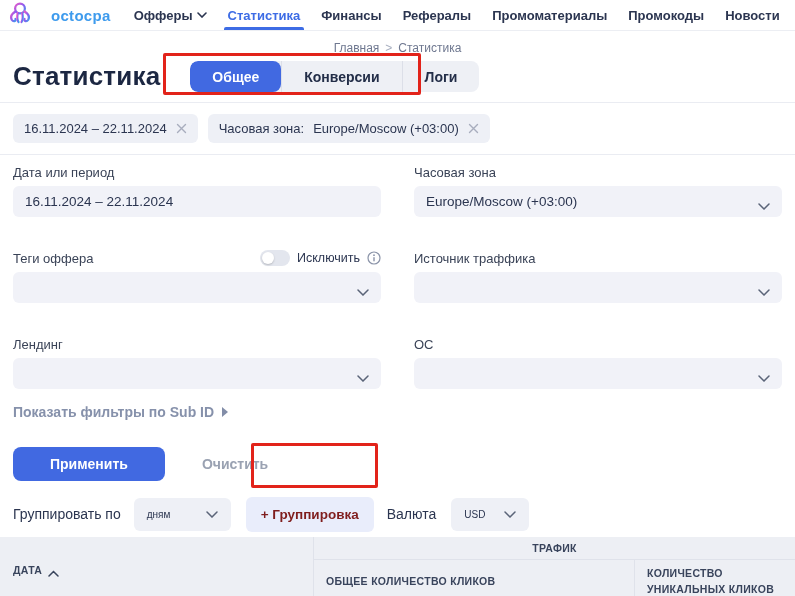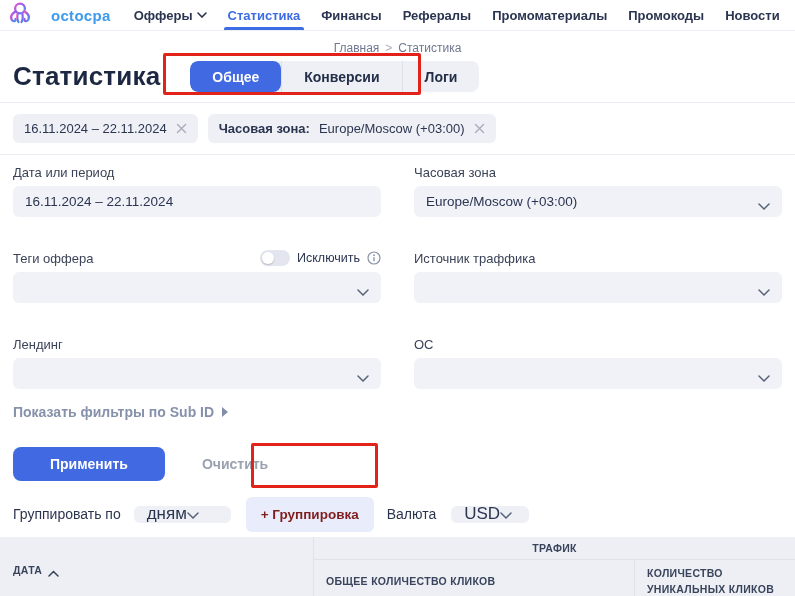--- a/index.html
+++ b/index.html
@@ -41,21 +41,21 @@
   }
   .tab + .tab.inactive { border-left:1px solid #dcdfe8; }
   .tab.active { background:#4169e1; color:#fff; border-radius:8px; }
   .hr { border:none; border-top:1px solid #eaecf2; }
   
   .chips-row { display:flex; gap:10px; padding:11px 13px; }
   .chip {
     display:inline-flex; align-items:center; gap:9px; background:#eef0f6;
     border-radius:6px; padding:7px 11px; font-size:13px; color:#2b3550;
   }
-  .chip b { font-weight:700; }
+  .chip b { font-weight:400; }
   .close-x { width:11px; height:11px; cursor:pointer; opacity:.55; }
   .close-x svg { display:block; }
   
   .form {
     padding:9px 13px 0 13px;
     display:grid; grid-template-columns:1fr 1fr; column-gap:20px; row-gap:12px;gap:33px;
   }
   .field-label-row {
     display:flex; align-items:center; justify-content:space-between;
     font-size:13px; color:#3a4357; margin-bottom:6px; height:16px;
@@ -81,22 +81,22 @@
     font-family:"Liberation Sans", sans-serif;
   }
   .btn-ghost {
     background:none; border:none; color:#9aa2b2; font-size:14px; font-weight:600;
     margin-left:37px; cursor:pointer; font-family:"Liberation Sans", sans-serif;
   }
   
   .group-row { padding:15px 13px 0 13px; display:flex; align-items:center; gap:13px; height:51px; }
   .group-label { font-size:14px; color:#2b3550; }
   .mini-select {
-    background:#eef0f6; border-radius:6px; height:17px; display:flex; align-items:center;
-    justify-content:flex-start; padding:0 13px; font-size:17px; color:#2b3550; cursor:pointer;
+    background:#eef0f6; border-radius:6px; height:33px; display:flex; align-items:center;
+    justify-content:space-between; padding:0 13px; font-size:10px; color:#2b3550; cursor:pointer;
   }
   .sel-days { width:97px; }
   .sel-usd { width:78px; margin-left:2px; }
   .btn-add-group {
     background:#e9edfb; color:#7f1d1d; border:none; border-radius:6px; height:35px;
     padding:0 15px; font-size:13.5px; font-weight:700; cursor:pointer; margin-left:2px;
     font-family:"Liberation Sans", sans-serif;
   }
   
   .stat-table { margin-top:5px; width:795px; }

